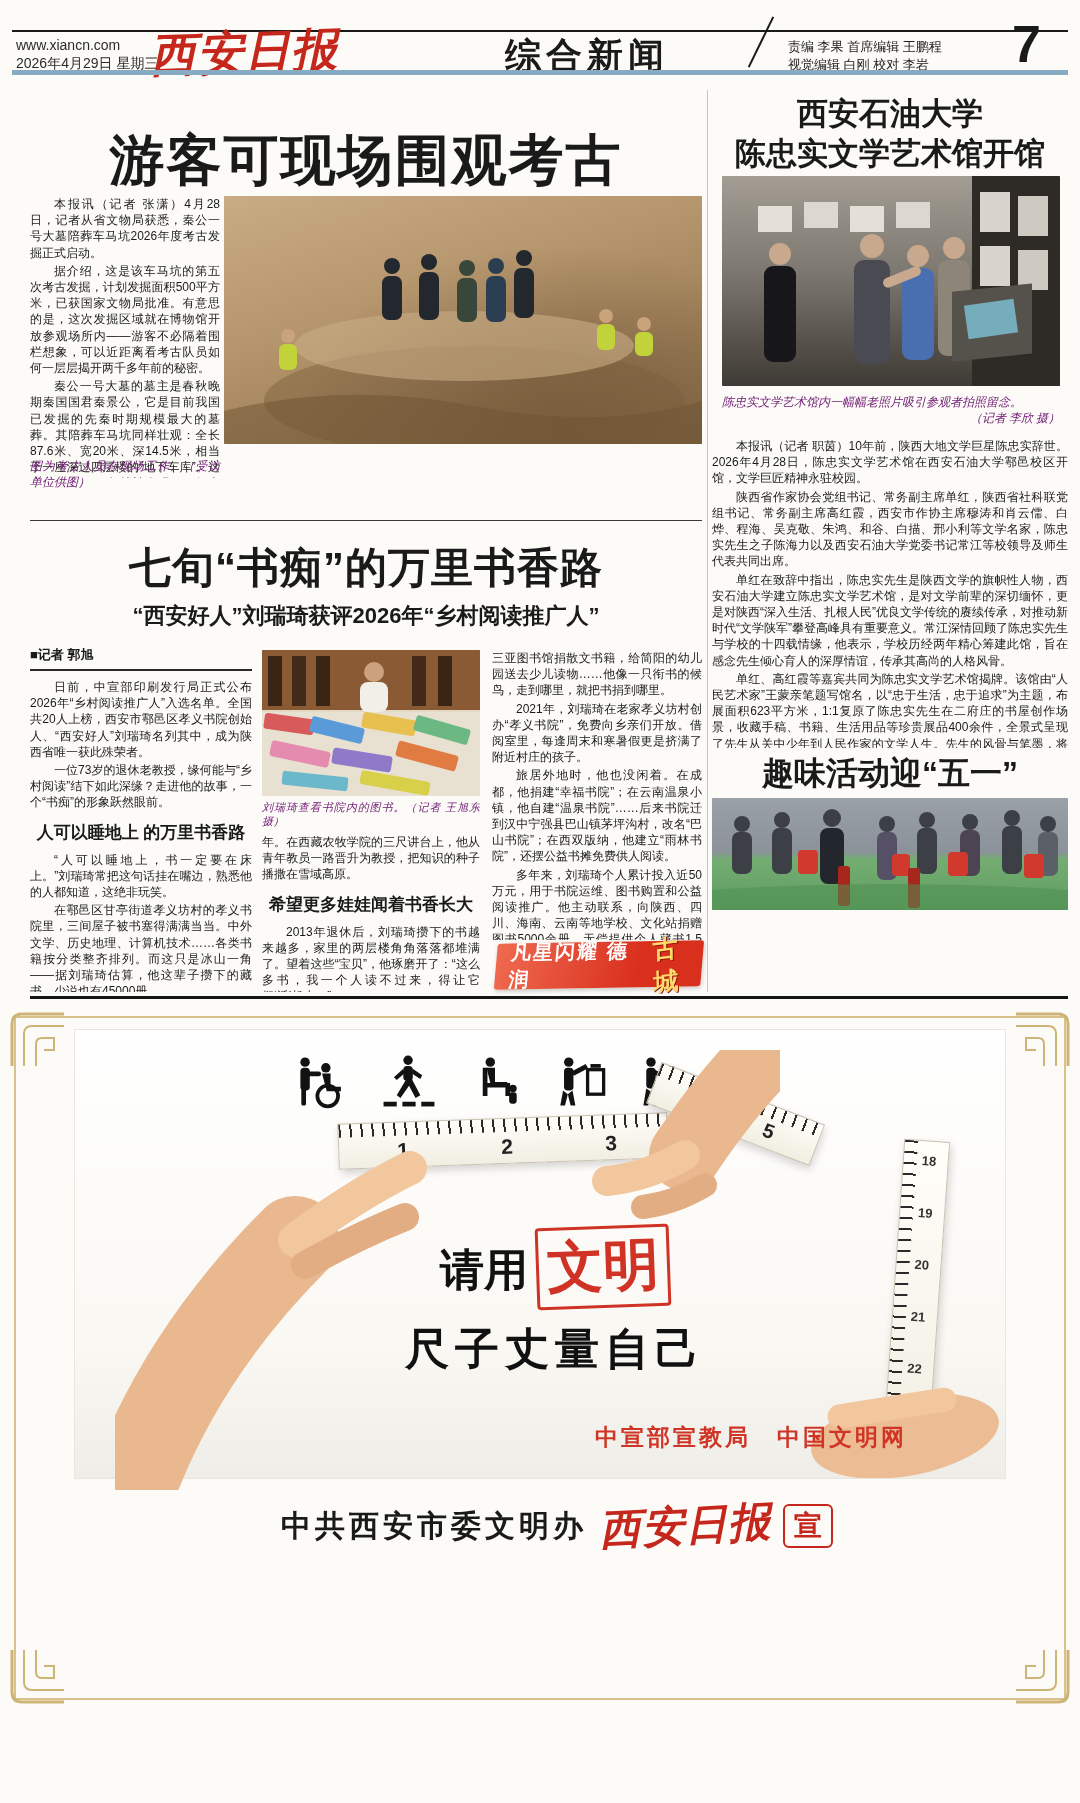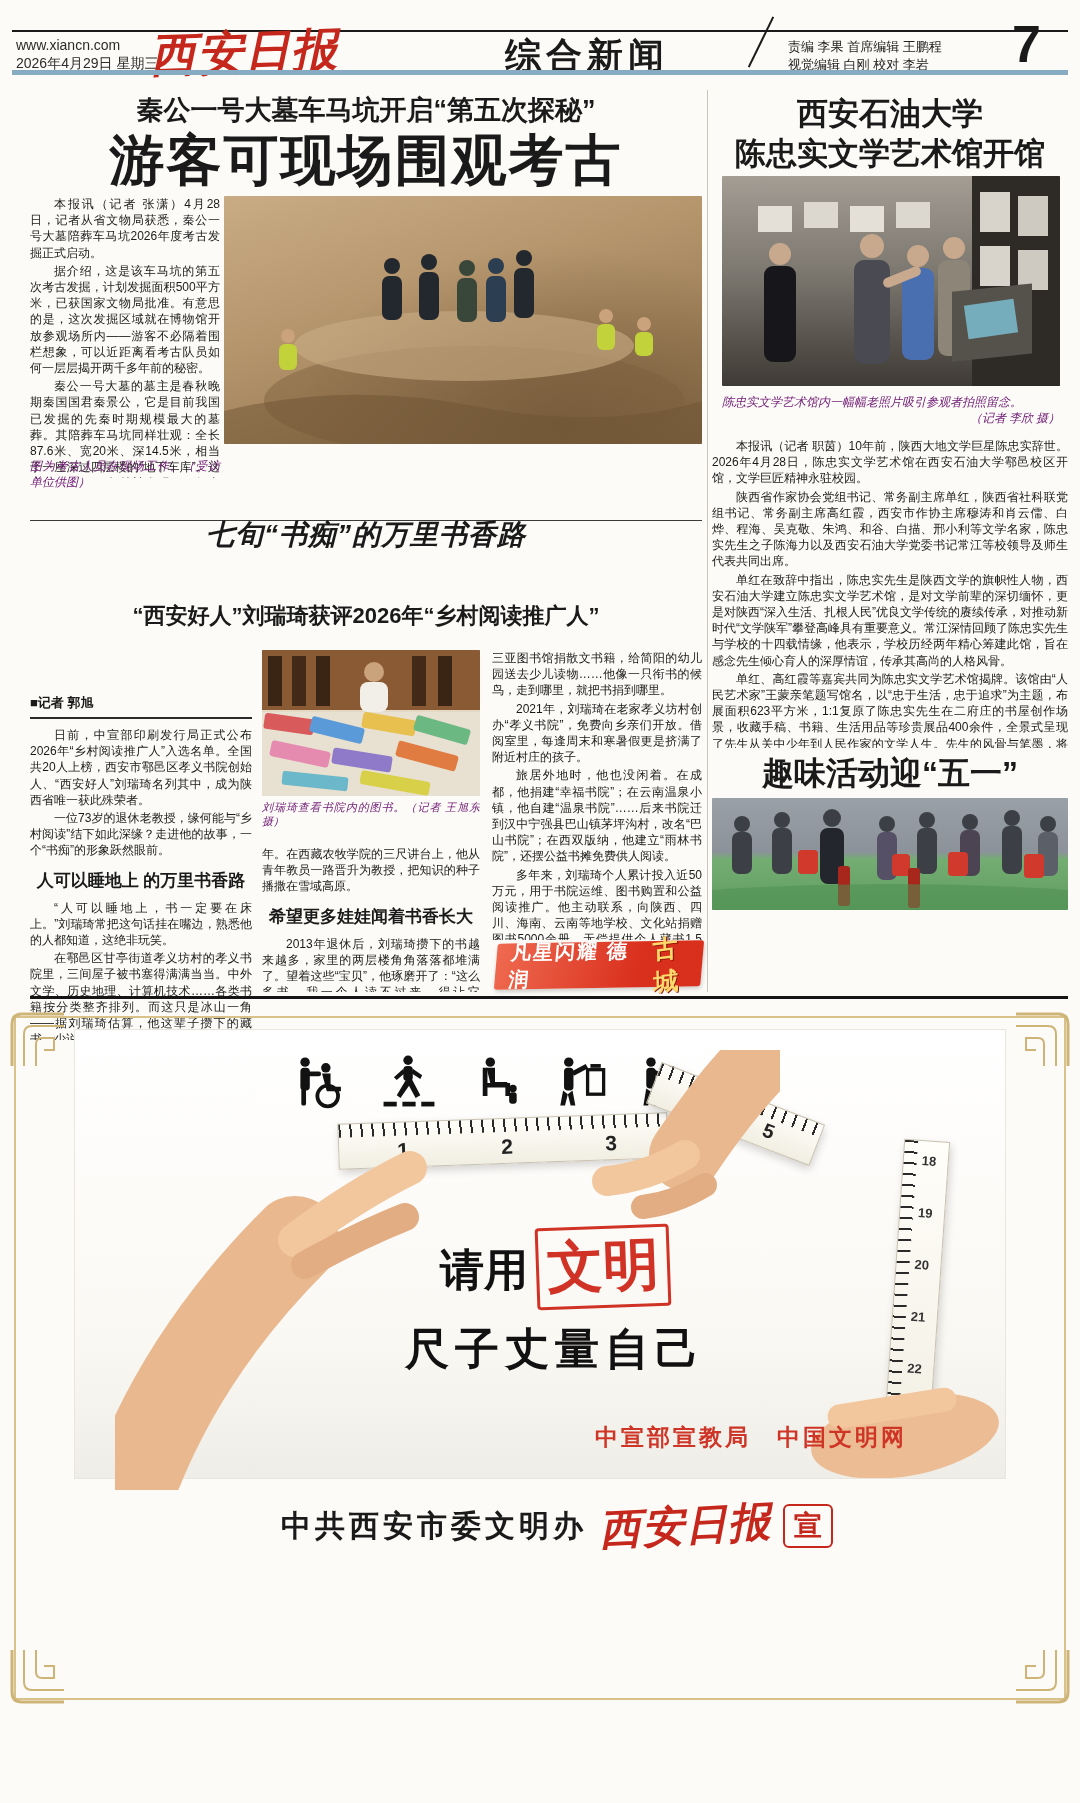--- a/index.html
+++ b/index.html
@@ -30,28 +30,28 @@
   .headline1 { left:30px; top:124px; width:672px; text-align:center; font-size:55px; font-weight:900; letter-spacing:2px; }
   .tomb-text { left:30px; top:196px; width:190px; height:282px; overflow:hidden; }
   .tomb-cap { left:30px; top:458px; width:190px; }
   .photo { overflow:hidden; border-radius:1px; }
   .tomb-photo { left:224px; top:196px; width:478px; height:248px;
     background: radial-gradient(ellipse at 70% 90%, rgba(60,40,20,.35), transparent 55%),
                 linear-gradient(163deg,#c9ab84 0%, #b5956c 40%, #9a7c55 75%, #8a6d49 100%); }
   .rule-mid { left:30px; top:520px; width:672px; height:1px; background:#3a3a3a; }
 
   
-  .books-headline { left:30px; top:516px; width:672px; text-align:center; font-size:28px; font-weight:900; letter-spacing:1px;font-style:italic; }
+  .books-headline { left:30px; top:540px; width:672px; text-align:center; font-size:42px; font-weight:900; letter-spacing:1px; }
   .books-subtitle { left:30px; top:601px; width:672px; text-align:center; font-size:22px; font-weight:600; }
-  .bcol1 { left:30px; top:646px; width:222px; height:346px; overflow:hidden;margin-top:48px; }
+  .bcol1 { left:30px; top:646px; width:222px; height:346px; overflow:hidden; }
   .byline { font-size:13px; font-weight:700; border-bottom:2px solid #2a2a2a; padding-bottom:5px; margin-bottom:8px; }
   .bcol2 { left:262px; top:650px; width:218px; height:342px; overflow:hidden; }
   .books-photo { position:relative; width:218px; height:146px;
     background: linear-gradient(180deg,#caa06b 0%, #e8ddc9 20%, #d7cbb4 100%); margin-bottom:4px; }
-  .bcol2 .cap { font-size:11px; line-height:14px; margin-bottom:18px; }
+  .bcol2 .cap { font-size:11px; line-height:14px; margin-bottom:6px; }
   .bcol3 { left:492px; top:650px; width:210px; height:290px; overflow:hidden; }
   .badge { left:496px; top:942px; width:206px; height:46px; background:linear-gradient(100deg,#ef6a50,#d92f1d 70%);
            transform:skewX(-6deg) rotate(-1deg); border-radius:3px; display:flex; align-items:center;
            justify-content:flex-start; padding-left:14px; box-shadow:1px 2px 4px rgba(0,0,0,.2); }
   .badge-label { color:#fff; font-weight:800; font-size:20px; letter-spacing:2px; }
   .badge-seal { color:#ffd96b; font-family:"DejaVu Serif", serif; font-weight:900; font-size:25px;
                 transform:rotate(-6deg); margin-left:8px; text-shadow:1px 1px 0 #8e1308; }
 
   
   .vrule { left:707px; top:90px; width:1px; height:902px; background:#c9c5bc; }
@@ -122,21 +122,20 @@
   </div>
   <div class="abs masthead">西安日报</div>
   <div class="abs section-title">综合新闻</div>
   <div class="abs editors">
     <div>责编 李果 首席编辑 王鹏程</div>
     <div>视觉编辑 白刚 校对 李岩</div>
   </div>
   <div class="abs page-no">7</div>
   <div class="abs blue-rule"></div>
 
-  <div class="abs kicker">秦公一号大墓车马坑开启“第五次探秘”</div>
   <div class="abs headline1">游客可现场围观考古</div>
   <div class="abs tomb-text">
     <p class="p">本报讯（记者 张潇）4月28日，记者从省文物局获悉，秦公一号大墓陪葬车马坑2026年度考古发掘正式启动。</p>
     <p class="p">据介绍，这是该车马坑的第五次考古发掘，计划发掘面积500平方米，已获国家文物局批准。有意思的是，这次发掘区域就在博物馆开放参观场所内——游客不必隔着围栏想象，可以近距离看考古队员如何一层层揭开两千多年前的秘密。</p>
     <p class="p">秦公一号大墓的墓主是春秋晚期秦国国君秦景公，它是目前我国已发掘的先秦时期规模最大的墓葬。其陪葬车马坑同样壮观：全长87.6米、宽20米、深14.5米，相当于一座深过四层楼的“地下车库”。这座车马坑1977年就被发现了，但真正系统的考古工作直到近年才陆续展开。2003年考古团队曾尝试发掘到9米深，因缺乏文保条件被迫停下。后来宝鸡先秦陵园博物馆建起保护大棚，考古工作才得以重启。从2019年到2023年，联合考古队分三次对车马坑进行发掘，累计挖了2000平方米，清出盗洞330多个，出土器物600余件。其中最抢眼的是20多件金器——静卧两千多年的金虎、振翅欲飞的金凤，还有金方泡、绳扣、车马饰、兽纹金饰等，件件精巧。坑内还发现了大量动物骨骼、少量人骨和漆皮，拼凑出一幅先秦贵族“事死如事生”的殉葬图景。</p>
   </div>
   <div class="abs tomb-cap cap">图为考古人员在现场工作。（受访单位供图）</div>
   <div class="abs photo tomb-photo">
     <svg width="478" height="248" viewBox="0 0 478 248">
       <ellipse cx="250" cy="205" rx="210" ry="55" fill="#7c5f3e" opacity=".45"></ellipse>

